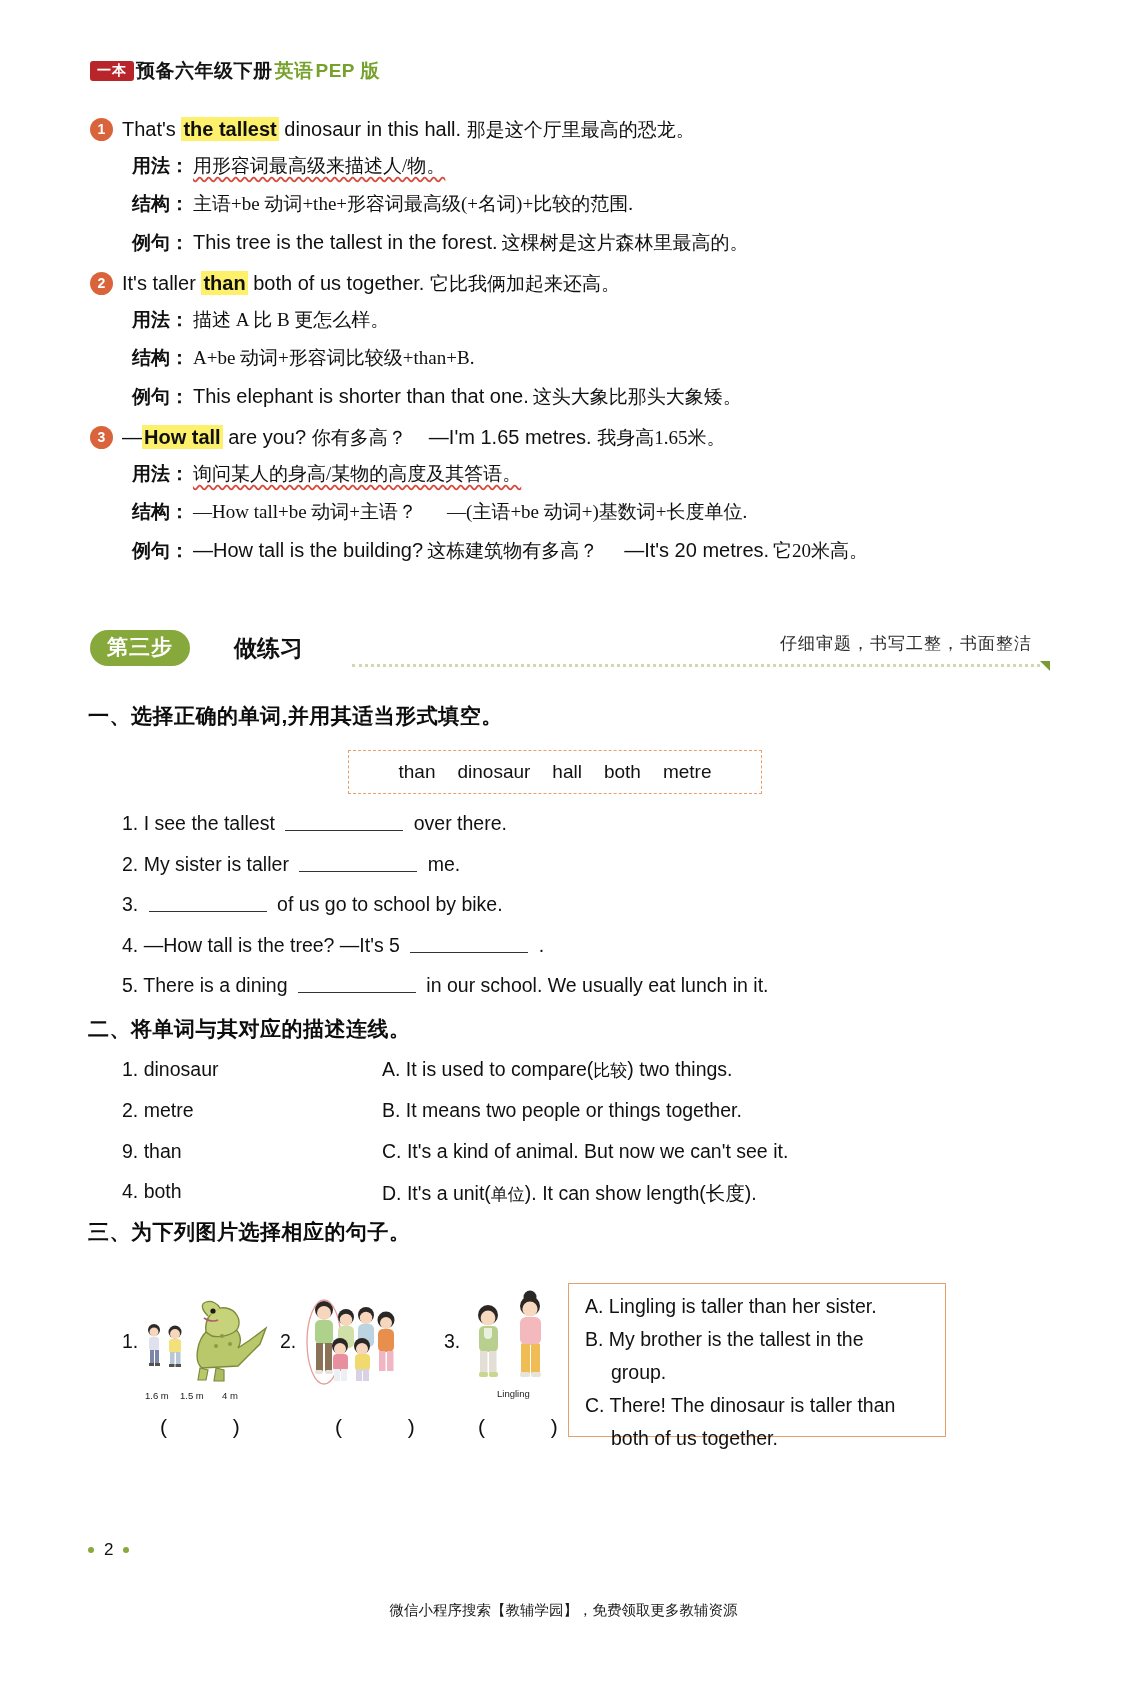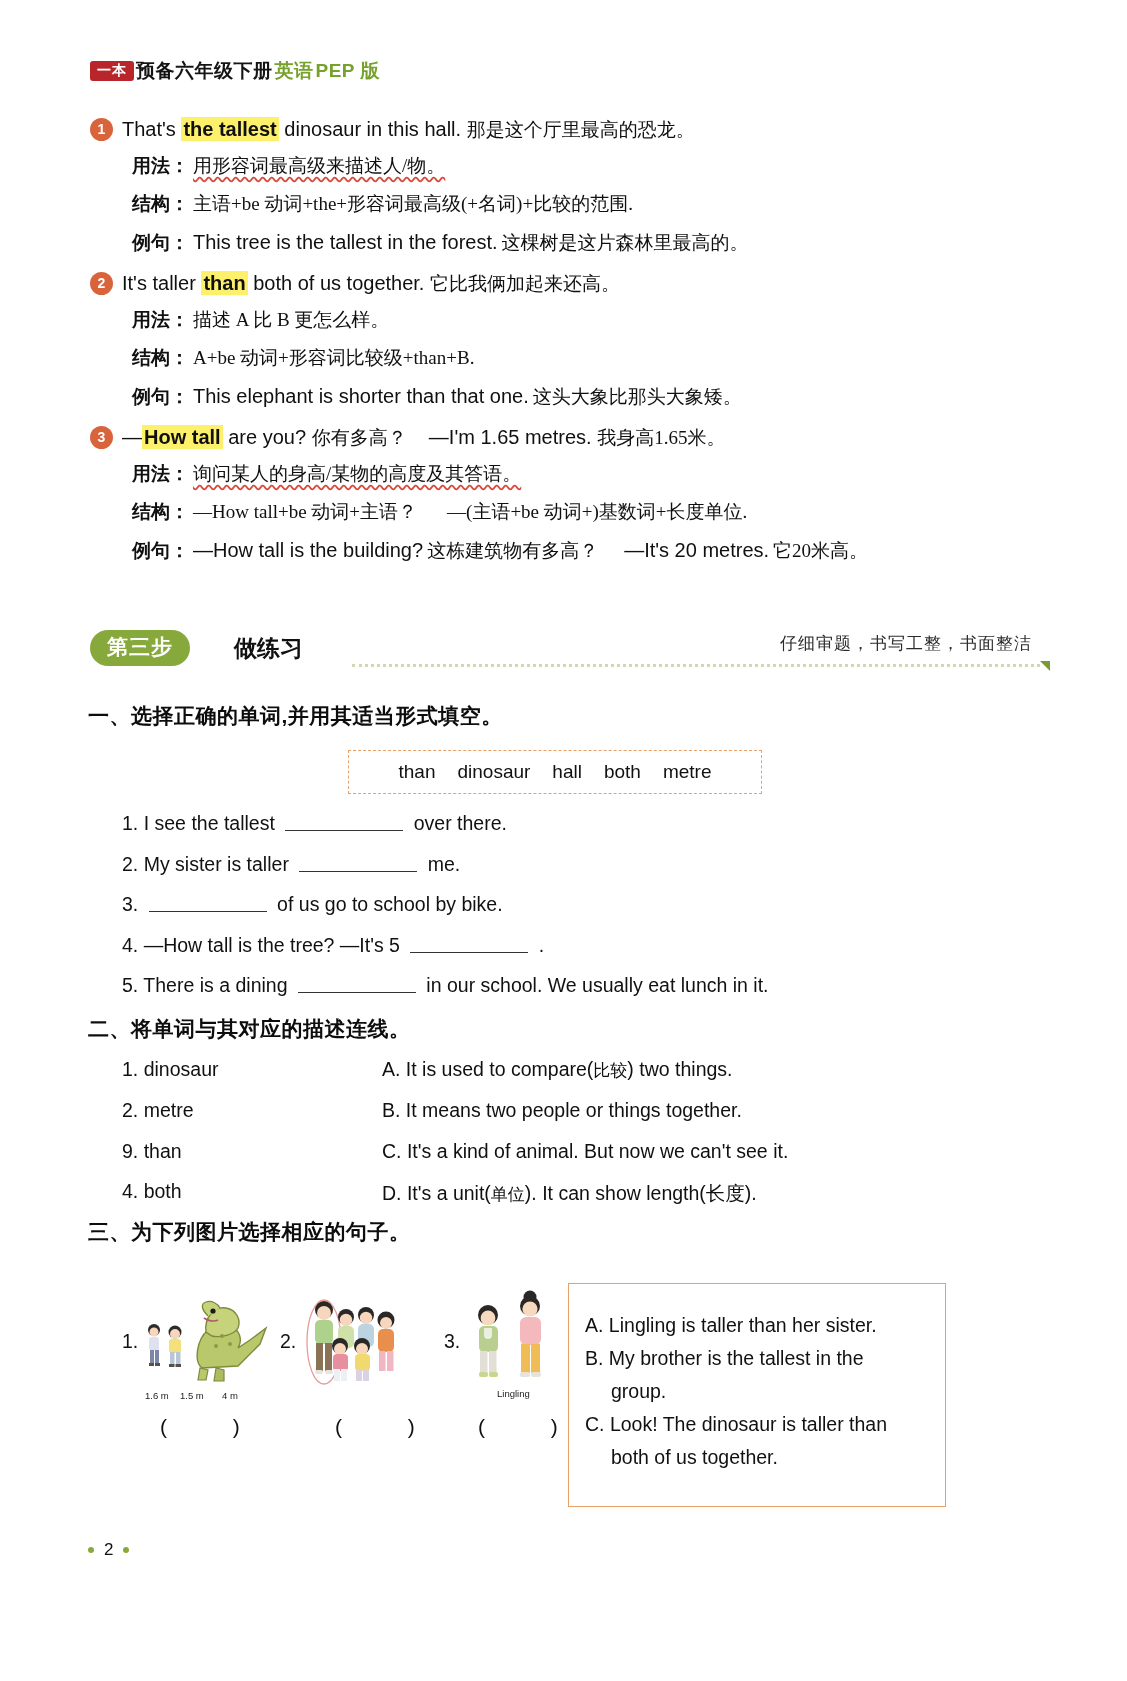--- a/index.html
+++ b/index.html
@@ -240,23 +240,23 @@
   .caption-small {
     position: absolute;
     font-size: 9.5px;
     color: #222;
   }
   .answer-box {
     position: absolute;
     left: 568px;
     top: 1283px;
     width: 378px;
-    height: 224px;
+    height: 154px;
     border: 1.5px solid #e8a06a;
-    padding: 25px 16px 0 16px;
+    padding: 6px 16px 0 16px;
     box-sizing: border-box;
     background: #fff;
   }
   .answer-line {
     font-size: 19.5px;
     line-height: 33px;
     color: #111;
   }
   .answer-line .indent { padding-left: 26px; display: inline-block; }
 
@@ -547,24 +547,25 @@
       <span>A.</span>
       <span>Lingling is taller than her sister.</span>
     </div>
     <div class="answer-line">
       <span>B.</span>
       <span>My brother is the tallest in the</span>
       <br><span class="indent">group.</span>
     </div>
     <div class="answer-line">
       <span>C.</span>
-      <span>Look! The dinosaur is taller than</span>
+      <span>There! The dinosaur is taller than</span>
       <br><span class="indent">both of us together.</span>
     </div>
   </div>
 
   <div class="footer-page">
     <span class="dot-green"></span>
     <span>2</span>
     <span class="dot-green"></span>
   </div>
+  <div class="footer-note">微信小程序搜索【教辅学园】，免费领取更多教辅资源</div>
 
 </div>
 
 </body></html>

